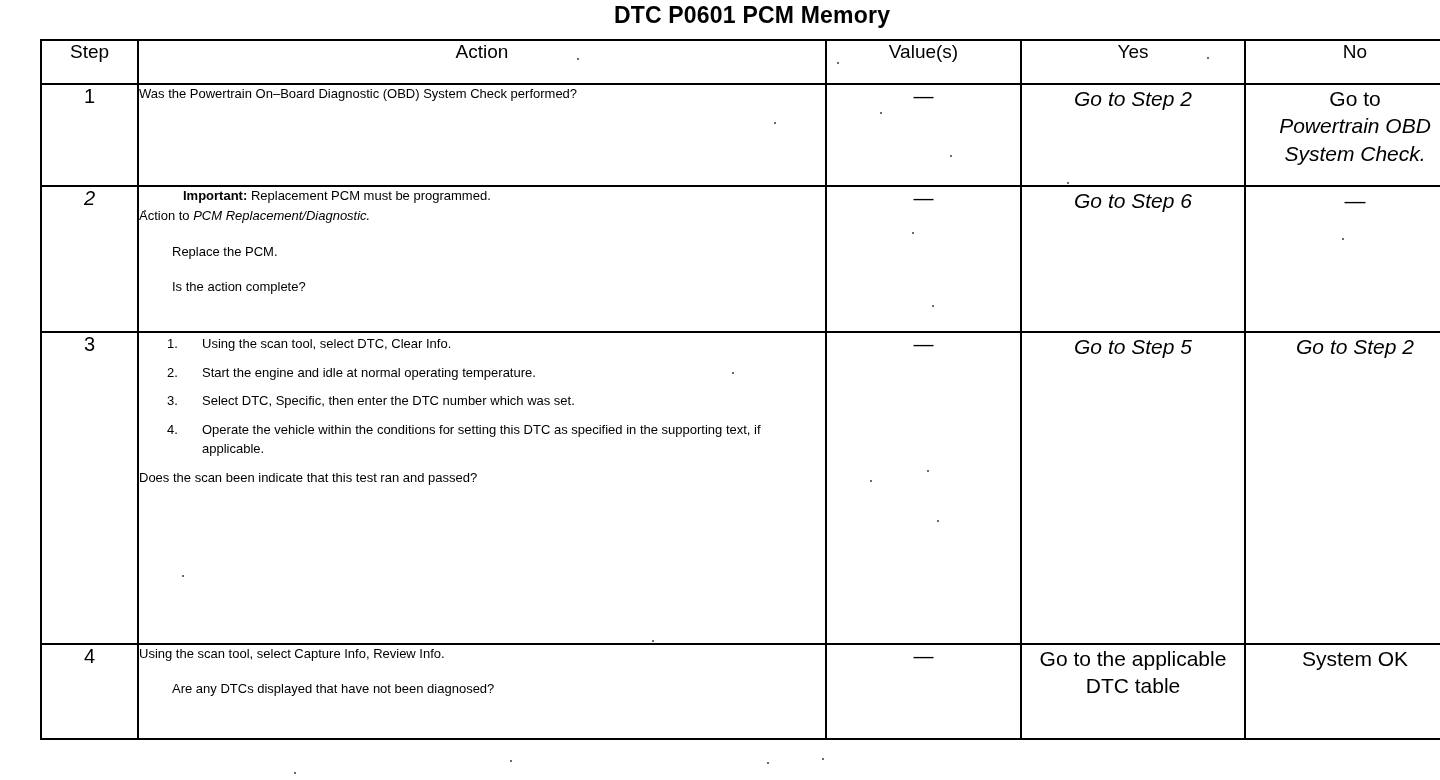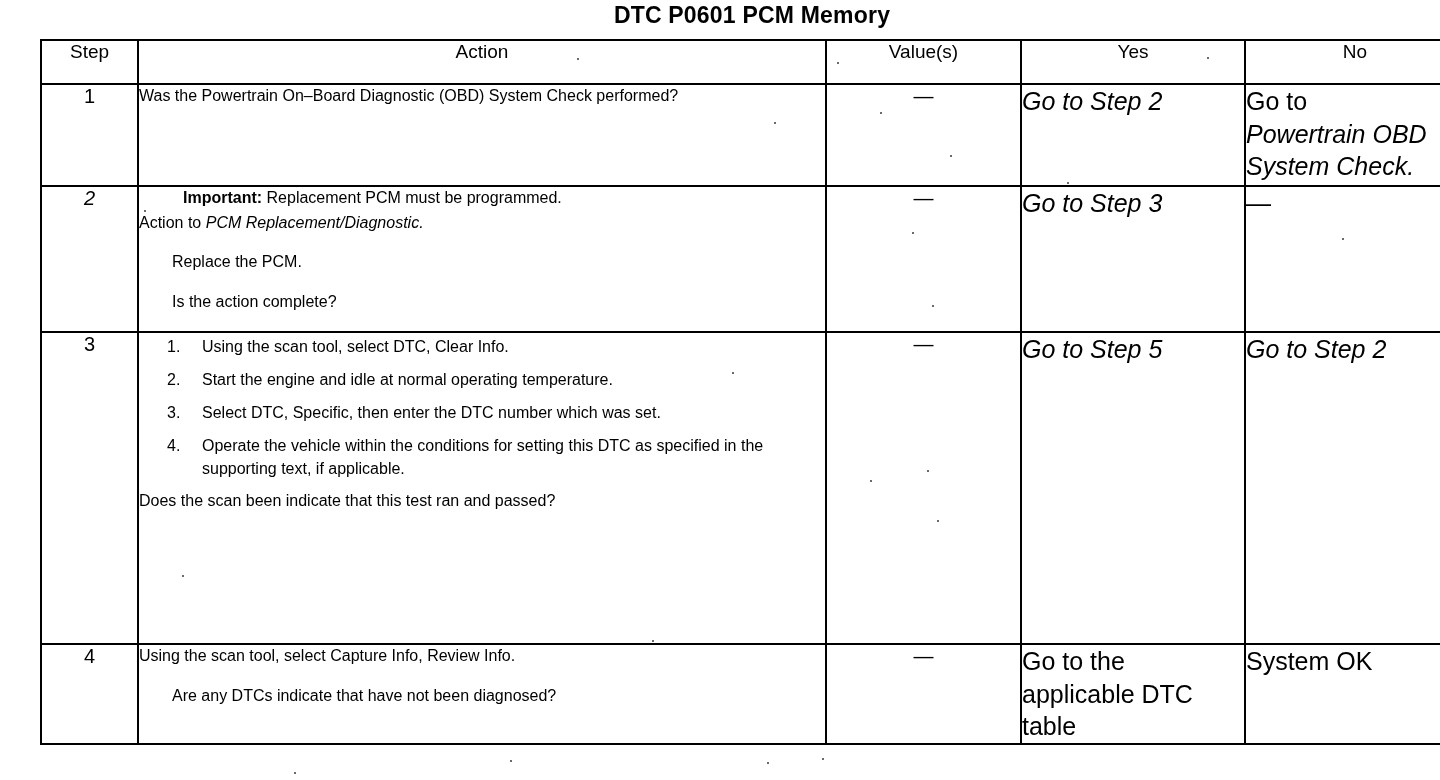--- a/index.html
+++ b/index.html
@@ -77,34 +77,34 @@
     text-align: center;
     vertical-align: middle;
     font-size: 20px;
   }
   .cell-step.italicnum {
     font-style: italic;
   }
 
   .cell-action {
     padding: 7px 9px 8px 9px;
-    font-size: 16px;
+    font-size: 13px;
     line-height: 1.42;
     text-align: left;
   }
 
   .cell-value {
     text-align: center;
     vertical-align: middle;
     font-size: 20px;
   }
 
   .cell-yes, .cell-no {
-    text-align: left;
-    font-size: 25px;
+    text-align: center;
+    font-size: 21px;
     line-height: 1.30;
   }
 
   .va-bottom { vertical-align: bottom; padding-bottom: 6px; }
   .va-middle { vertical-align: middle; }
 
   .ital { font-style: italic; }
   .bold { font-weight: bold; padding-left: 44px; }
 
   .action-line { margin: 0 0 2px 0; }
@@ -179,21 +179,21 @@
       <tr style="height:146px;">
         <td class="cell-step italicnum">2</td>
         <td class="cell-action">
           <p class="action-line"><span class="bold">Important:</span><span> Replacement PCM must be programmed.</span></p>
           <p class="action-line"><span>Action to </span><span class="ital">PCM Replacement/Diagnostic.</span></p>
           <p class="action-line action-gap">Replace the PCM.</p>
           <p class="action-line action-gap">Is the action complete?</p>
         </td>
         <td class="cell-value">—</td>
         <td class="cell-yes va-bottom">
-          <span class="ital">Go to Step 3</span>
+          <span class="ital">Go to Step 6</span>
         </td>
         <td class="cell-no va-bottom">
           <span>—</span>
         </td>
       </tr>
 
       <tr style="height:312px;">
         <td class="cell-step">3</td>
         <td class="cell-action">
           <ol class="steps">
@@ -222,21 +222,21 @@
         </td>
         <td class="cell-no va-bottom">
           <span class="ital">Go to Step 2</span>
         </td>
       </tr>
 
       <tr style="height:95px;">
         <td class="cell-step">4</td>
         <td class="cell-action">
           <p class="action-line">Using the scan tool, select Capture Info, Review Info.</p>
-          <p class="action-line action-gap">Are any DTCs indicate that have not been diagnosed?</p>
+          <p class="action-line action-gap">Are any DTCs displayed that have not been diagnosed?</p>
         </td>
         <td class="cell-value">—</td>
         <td class="cell-yes va-middle">
           <span>Go to the applicable DTC table</span>
         </td>
         <td class="cell-no va-bottom">
           <span>System OK</span>
         </td>
       </tr>
 

